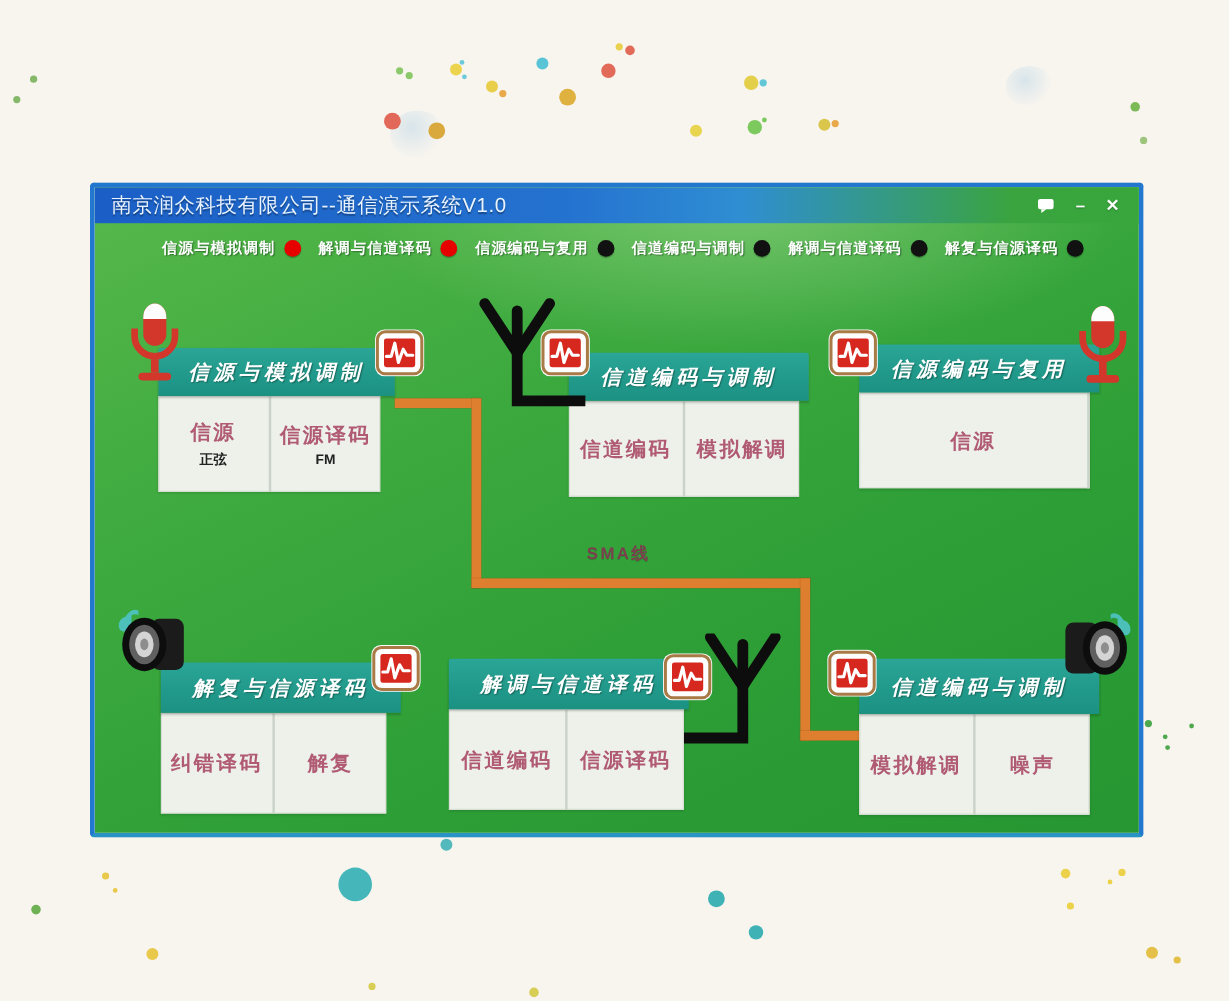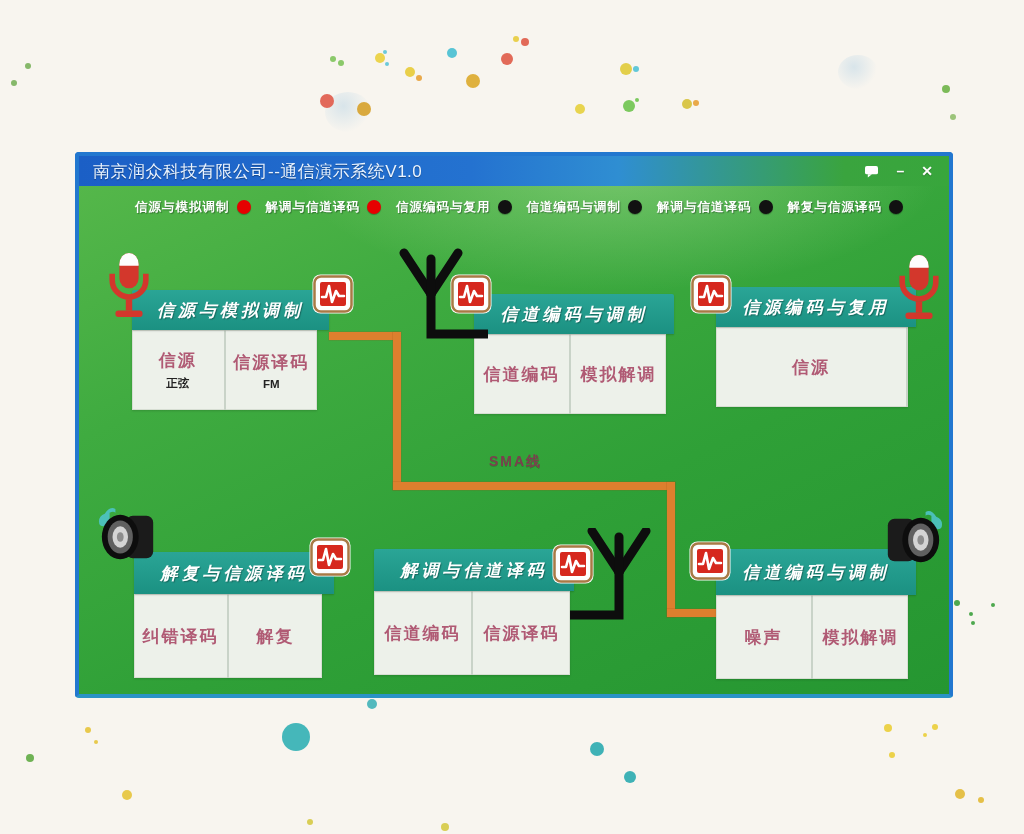--- a/index.html
+++ b/index.html
@@ -317,24 +317,24 @@
             <polyline points="10,23 14,23 17,12 20,28 24,17 27,22 32,22" stroke="#fff" fill="none" stroke-width="2.6" stroke-linejoin="round" stroke-linecap="round"></polyline>
           </svg></span>
     </div>
 
     <div class="block" id="b6">
       <div class="banner">
           <span>信道编码与调制</span>
         </div>
       <div class="cells">
         <div class="cell">
+            <span class="cl">模拟解调</span>
+          </div>
+        <div class="cell">
             <span class="cl">噪声</span>
-          </div>
-        <div class="cell">
-            <span class="cl">模拟解调</span>
           </div>
       </div>
       <span class="osc" style="left:-27px;top:-8px;"><svg width="42" height="40" viewBox="0 0 42 40">
             <rect x="0.5" y="0.5" width="41" height="39" rx="8" fill="#fdfdfd"></rect>
             <rect x="2.5" y="2.5" width="37" height="35" rx="6.5" fill="none" stroke="#a87a45" stroke-width="2.5"></rect>
             <rect x="7" y="7" width="28" height="26" rx="3" fill="#d6281e" stroke="#fff" stroke-width="2"></rect>
             <polyline points="10,23 14,23 17,12 20,28 24,17 27,22 32,22" stroke="#fff" fill="none" stroke-width="2.6" stroke-linejoin="round" stroke-linecap="round"></polyline>
           </svg></span>
     </div>
 

